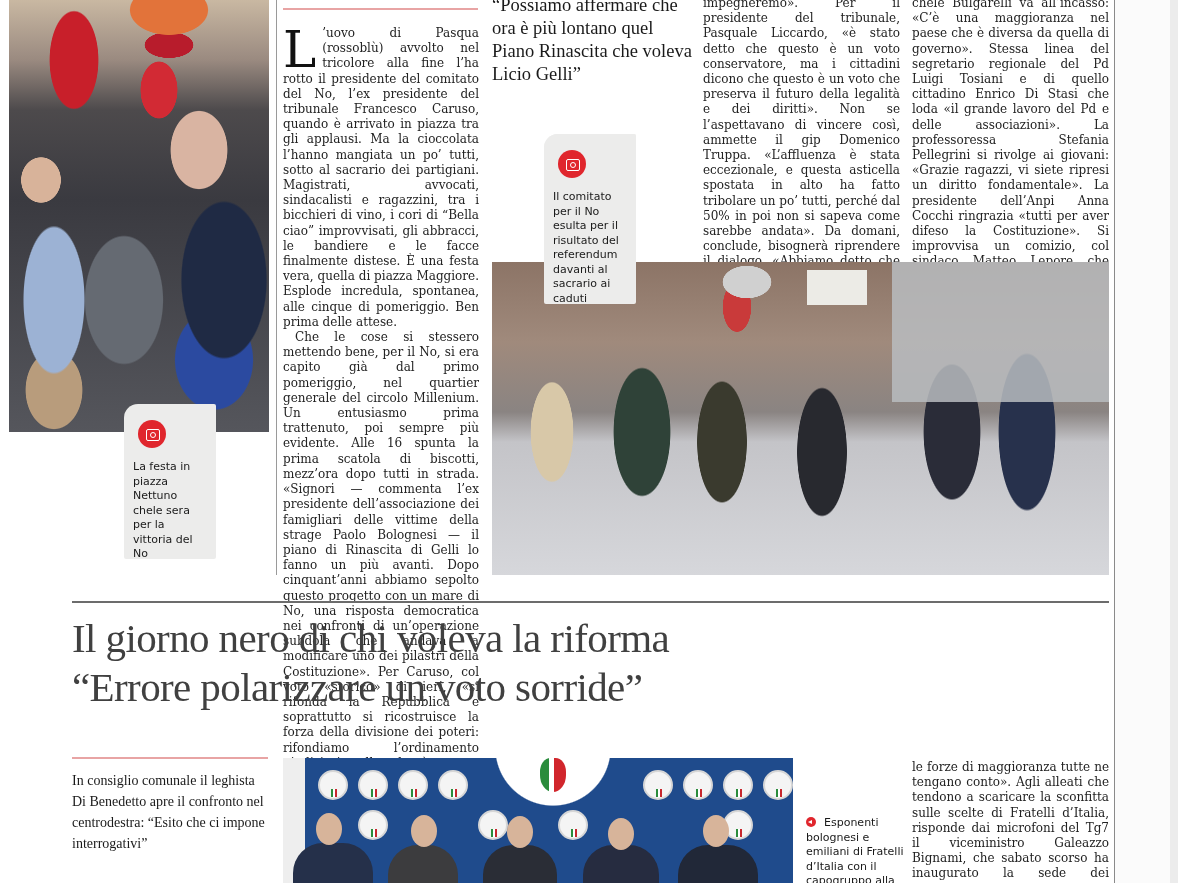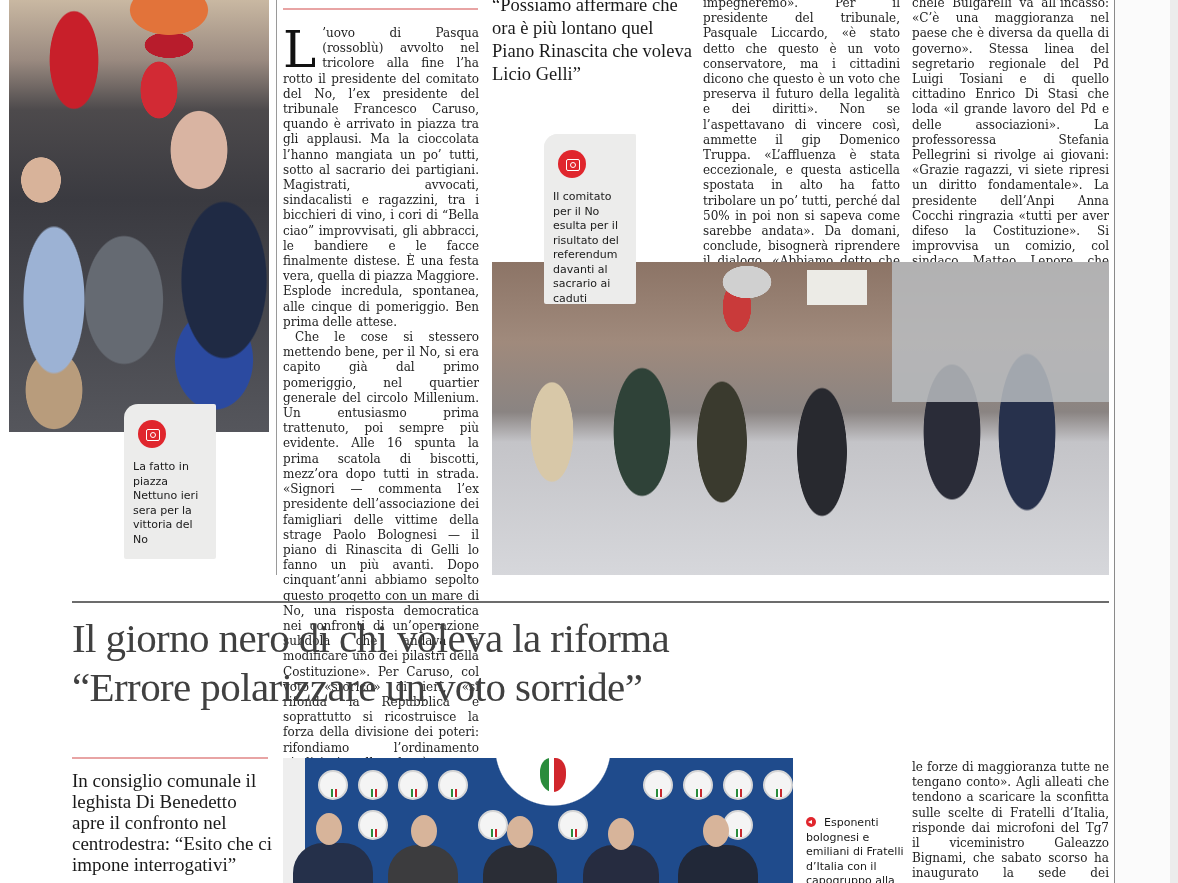--- a/index.html
+++ b/index.html
@@ -70,38 +70,38 @@
   .vrule { position: absolute; width: 1px; background: #9a9a9a; }
   .red-rule { position: absolute; height: 2px; background: #e8a4a4; }
   .dropcap { float: left; font-size: 50px; line-height: 40px; margin: 4px 6px 0 0; font-family: "DejaVu Serif", serif; color: #111; }
 
   .kicker { position: absolute; left: 492px; top: -6px; width: 200px; font-family: "Liberation Serif", serif; font-size: 18.5px; line-height: 23px; color: #1a1a1a; }
 
   
   .hrule { position: absolute; left: 72px; top: 601px; width: 1037px; height: 2px; background: #6c6c6c; }
   .headline { position: absolute; left: 72px; top: 614px; width: 1037px; text-align: left; font-family: "Liberation Serif", serif; font-size: 41px; line-height: 49px; color: #404040; letter-spacing: -0.6px; }
 
-  .subhead { position: absolute; left: 72px; top: 770px; width: 200px; font-family: "Liberation Serif", serif; font-size: 19px; line-height: 21px; color: #1a1a1a; }
+  .subhead { position: absolute; left: 72px; top: 770px; width: 200px; font-family: "Liberation Serif", serif; font-size: 14px; line-height: 21px; color: #1a1a1a; }
 
   .fdi-caption { position: absolute; left: 806px; top: 816px; width: 98px; font-family: "DejaVu Sans", sans-serif; font-size: 11px; line-height: 14.5px; color: #1a1a1a; }
   .arrow-icon { display: inline-block; width: 10px; height: 10px; border-radius: 50%; background: #e0262d; margin-right: 8px; position: relative; top: 1px; }
   .arrow-icon::after { content: ""; position: absolute; left: 2px; top: 3px; border-right: 4px solid #fff; border-top: 2px solid transparent; border-bottom: 2px solid transparent; }
 </style>
 </head>
 <body>
 
 <div class="page-edge"></div>
 <div class="right-margin">
     <div class="shade"></div>
   </div>
 
 <div class="photo photo-crowd"></div>
 <div class="caption-box cap-crowd">
   <span class="camera-icon"></span>
-  <span>La fatto in piazza Nettuno ieri sera per la vittoria del No</span>
+  <span>La festa in piazza Nettuno chele sera per la vittoria del No</span>
 </div>
 
 <div class="red-rule" style="left:283px;top:8px;width:195px;"></div>
 <div class="vrule" style="left:276px;top:0;height:575px;"></div>
 <div class="col" style="left:283px;top:26px;width:196px;">
   <p><span class="dropcap">L</span><span>’uovo di Pasqua (rossoblù) avvolto nel tricolore alla fine l’ha rotto il presidente del comitato del No, l’ex presidente del tribunale Francesco Caruso, quando è arrivato in piazza tra gli applausi. Ma la cioccolata l’hanno mangiata un po’ tutti, sotto al sacrario dei partigiani. Magistrati, avvocati, sindacalisti e ragazzini, tra i bicchieri di vino, i cori di “Bella ciao” improvvisati, gli abbracci, le bandiere e le facce finalmente distese. È una festa vera, quella di piazza Maggiore. Esplode incredula, spontanea, alle cinque di pomeriggio. Ben prima delle attese.</span></p>
   <p>Che le cose si stessero mettendo bene, per il No, si era capito già dal primo pomeriggio, nel quartier generale del circolo Millenium. Un entusiasmo prima trattenuto, poi sempre più evidente. Alle 16 spunta la prima scatola di biscotti, mezz’ora dopo tutti in strada. «Signori — commenta l’ex presidente dell’associazione dei famigliari delle vittime della strage Paolo Bolognesi — il piano di Rinascita di Gelli lo fanno un più avanti. Dopo cinquant’anni abbiamo sepolto questo progetto con un mare di No, una risposta democratica nei confronti di un’operazione subdola che andava a modificare uno dei pilastri della Costituzione». Per Caruso, col voto «storico» di ieri, «si rifonda la Repubblica e soprattutto si ricostruisce la forza della divisione dei poteri: rifondiamo l’ordinamento giudiziario sulla volontà po-</p>
 </div>
 
 <div class="kicker">“Possiamo affermare che ora è più lontano quel Piano Rinascita che voleva Licio Gelli”</div>

